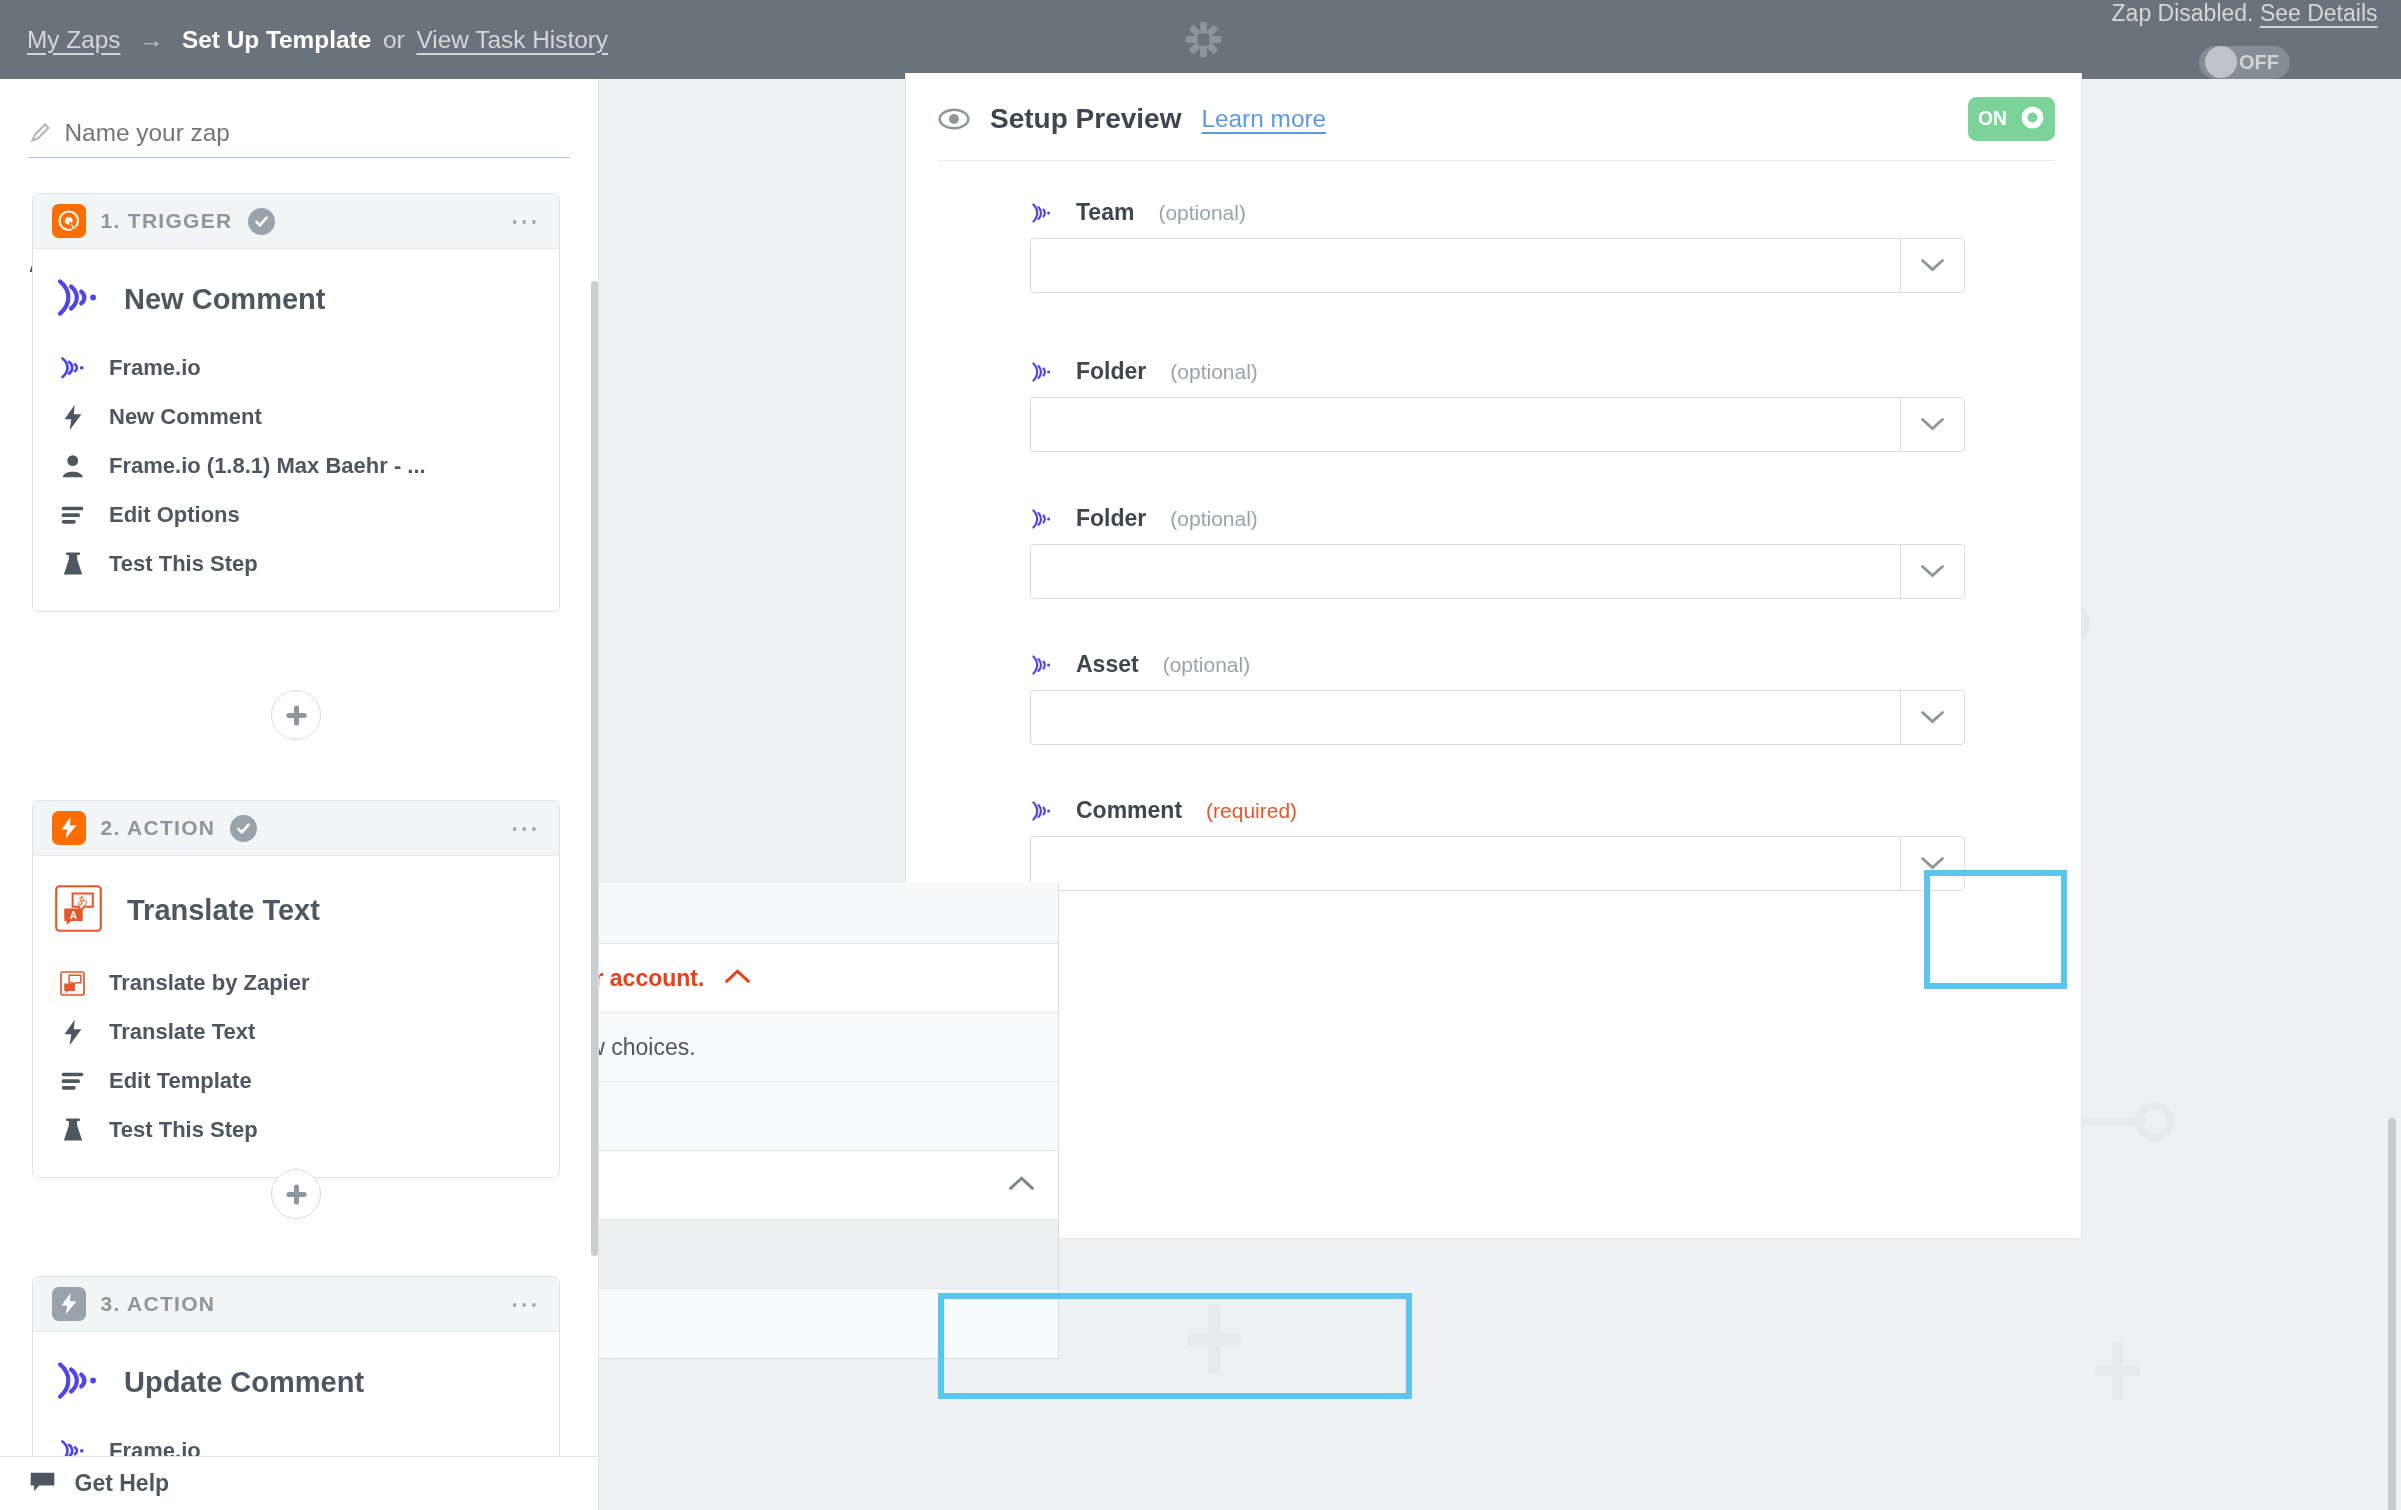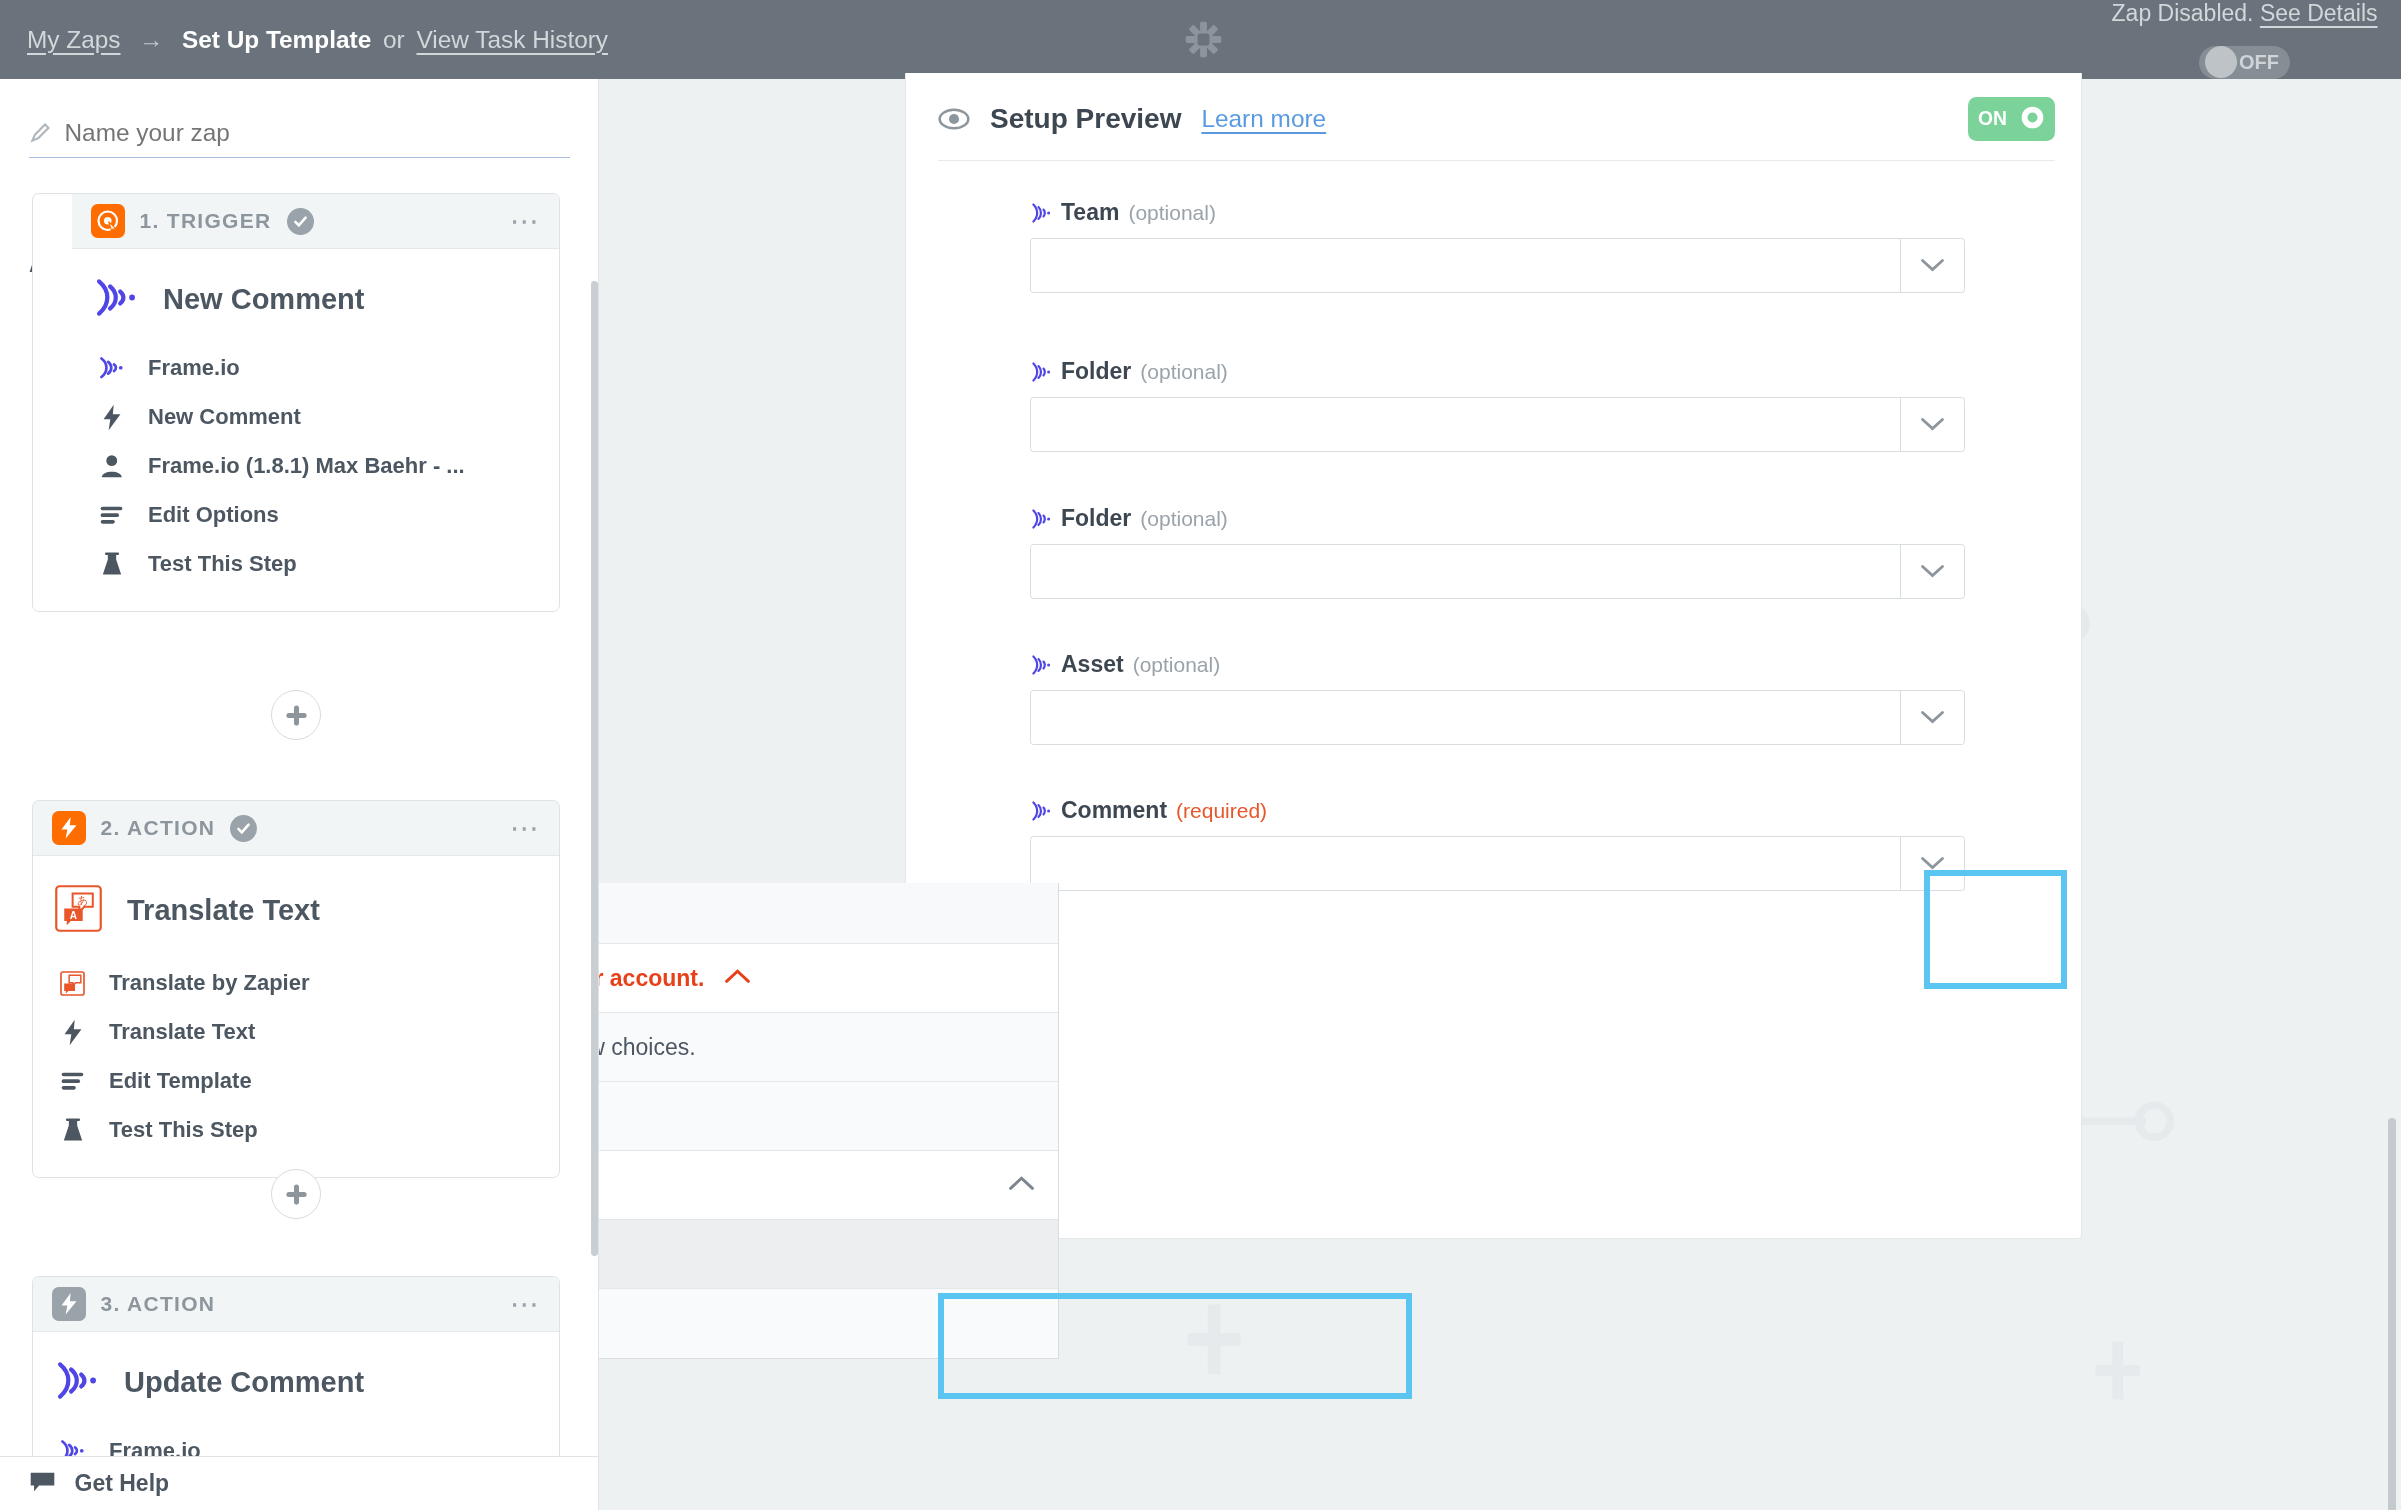--- a/index.html
+++ b/index.html
@@ -148,21 +148,21 @@
   #preview-toggle {
     margin-left: auto; width: 87px; height: 44px; border-radius: 8.4px;
     background: #7bd39a; display: flex; align-items: center;
     justify-content: space-between; padding: 0 10px; cursor: pointer;
   }
   #preview-toggle .tlbl { color: #ffffff; font-size: 19.3px; font-weight: 700; }
 
   #form-area { position: absolute; top: 92px; left: 0; width: 1177px; }
 
   .field { position: absolute; left: 124px; width: 1061px; }
-  .field-label { display: flex; align-items: center; gap: 9px; margin-bottom: 11.8px; text-align: right; }
+  .field-label { display: flex; align-items: center; gap: 24px; margin-bottom: 11.8px; text-align: right; }
   .field-label .fl-name { font-size: 23px; font-weight: 700; color: #3d4752; }
   .field-label .fl-opt  { font-size: 21px; color: #9aa3aa; }
   .field-label .fl-req  { font-size: 21px; color: #e8562a; }
   .wave-ico { width: 22px; height: 22px; flex: none; }
 
   .sel-box {
     width: 935px; height: 55px; border: 0.8px solid #d8dde1; border-radius: 3.4px;
     background: #ffffff; display: flex; align-items: stretch;
   }
   .sel-box .sel-val { flex: 1; }
@@ -520,21 +520,21 @@
   <div id="zapname-row">
     <span id="pencil-icon">
       <svg width="22" height="22" viewBox="0 0 26 26">
           <path d="M4 22 L7 15 L19 3 L23 7 L11 19 Z" fill="none" stroke="#aeb5bb" stroke-width="2.4"></path>
         </svg>
     </span>
     <input id="zapname-input" placeholder="Name your zap" style="">
   </div>
   <div id="addnote">Add a note</div>
 
-  <div class="step-card" style="top:114px;padding-left:39px;">
+  <div class="step-card" style="top:114px;">
     <div class="step-head">
       <span class="step-badge orange">
         <svg width="23.5" height="23.5" viewBox="0 0 28 28">
           <circle cx="14" cy="14" r="11" fill="none" stroke="#ffffff" stroke-width="2.6"></circle>
           <circle cx="14" cy="14" r="4.5" fill="#ffffff"></circle>
           <path d="M15 15 L24 24 L20 24 L19 27 Z" fill="#ffffff" stroke="#ff6d00" stroke-width="1.4"></path>
         </svg>
       </span>
       <span class="step-kicker">1. TRIGGER</span>
       <span class="check-badge">

